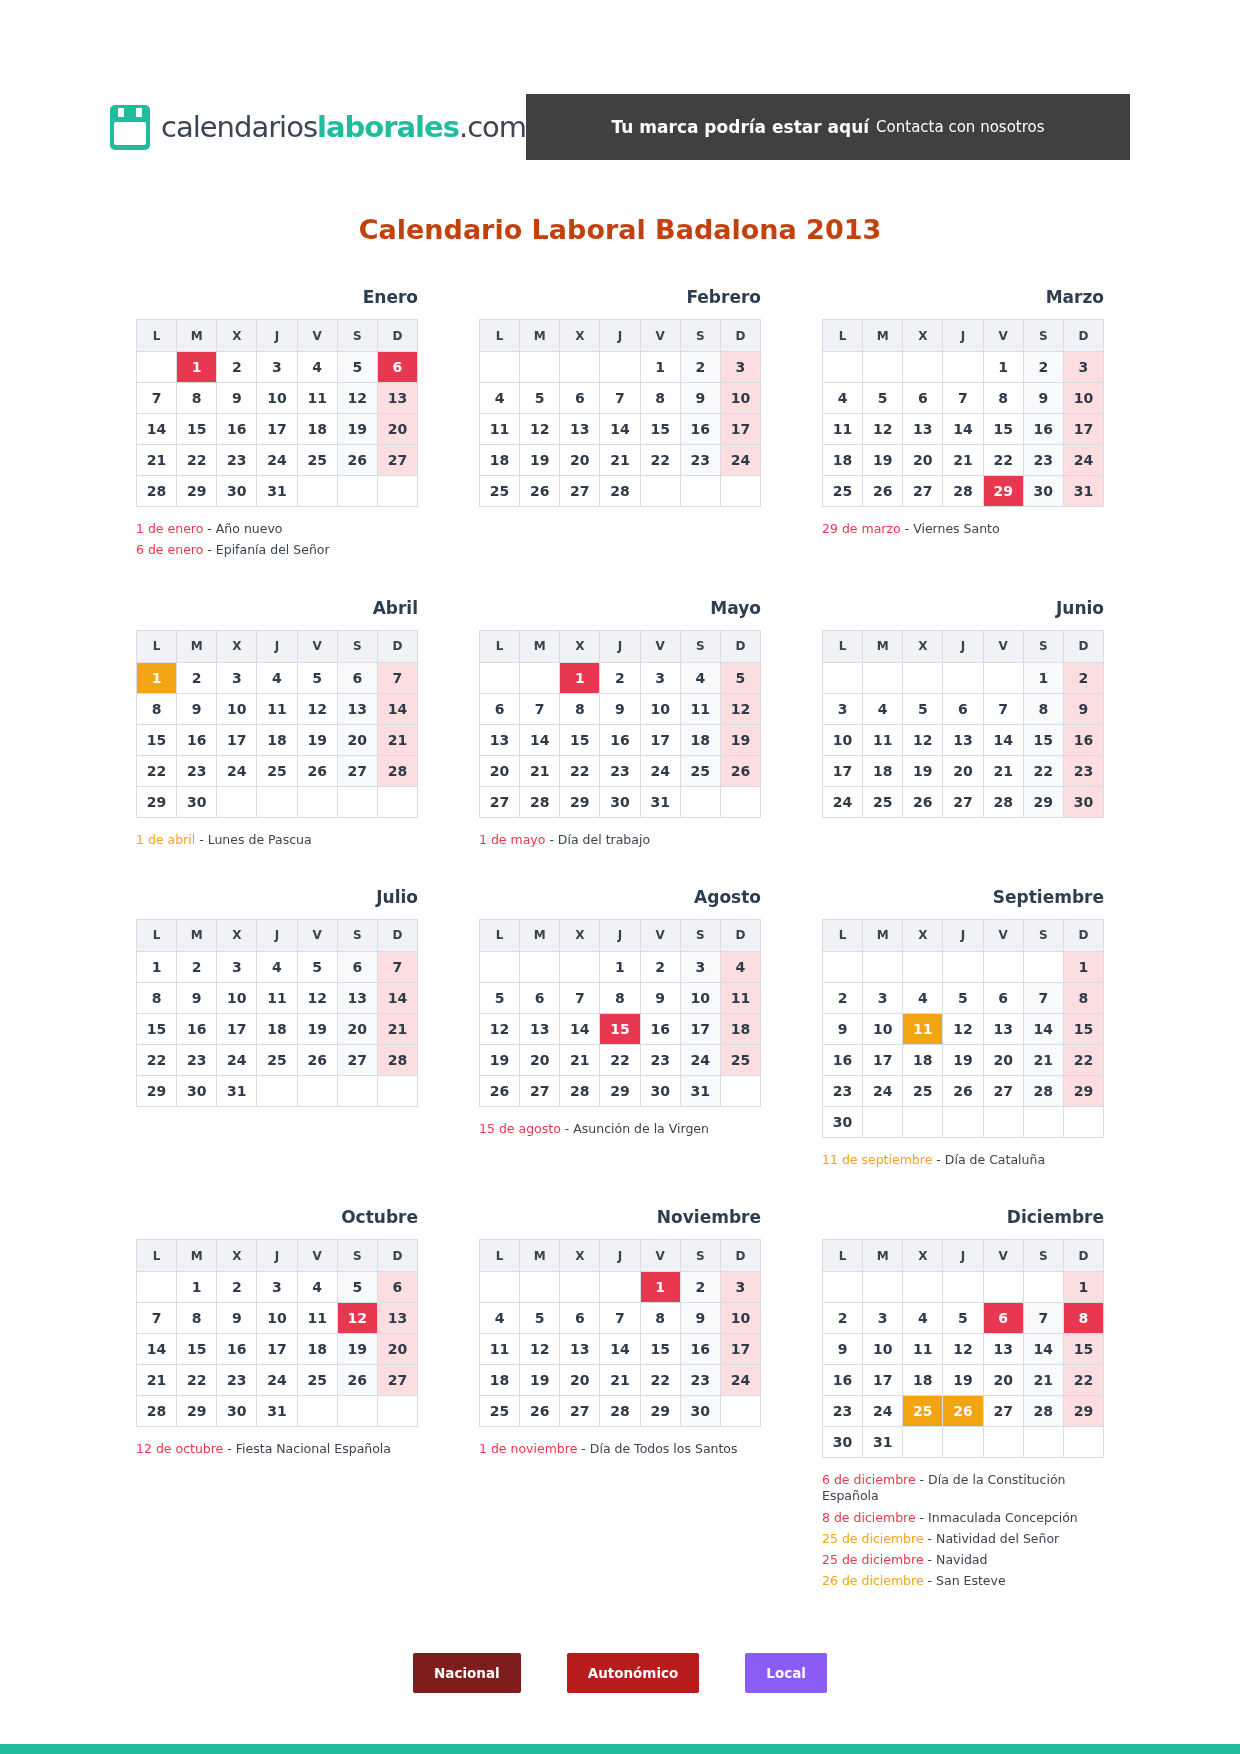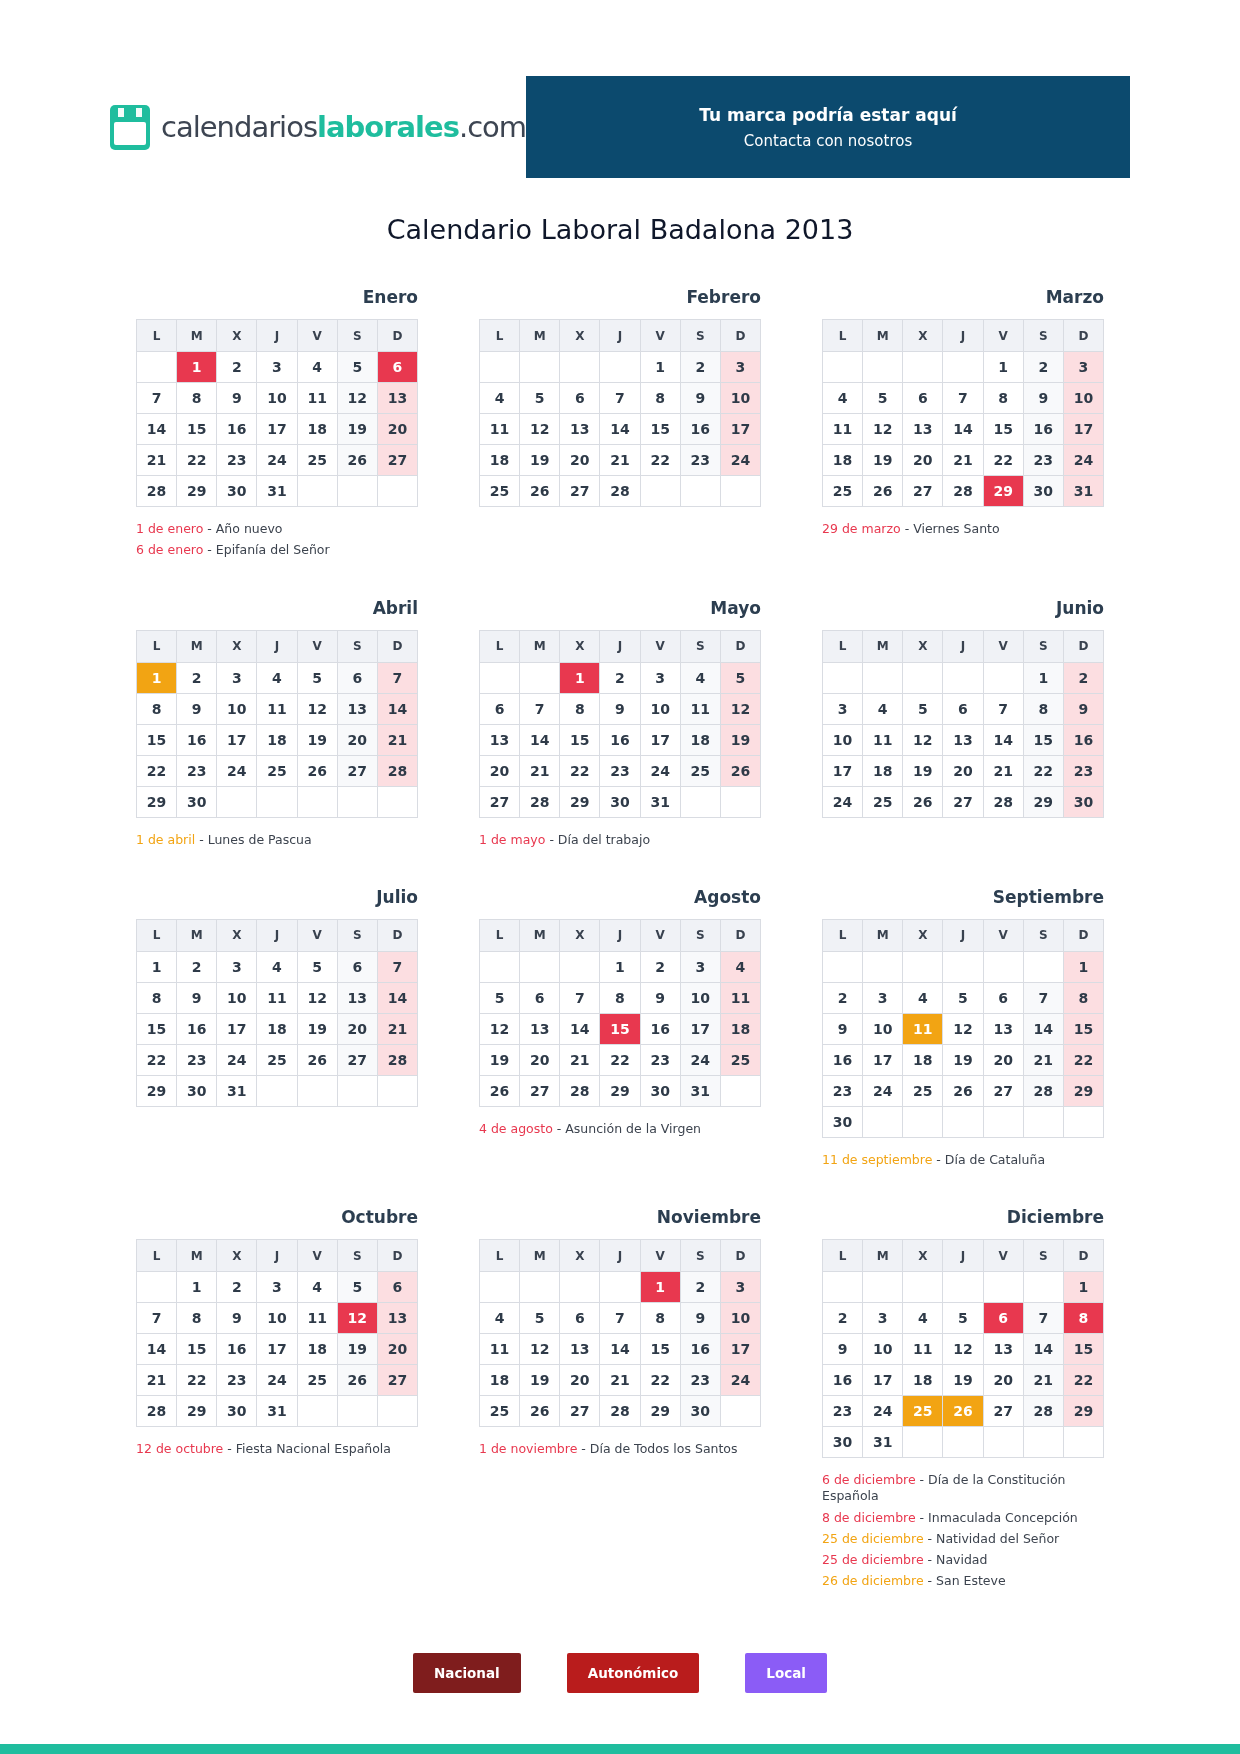--- a/index.html
+++ b/index.html
@@ -16,29 +16,29 @@
   .header { display:flex; justify-content:center; align-items:center; height:86px; }
   .logo { display:flex; align-items:center; gap:11px; cursor:pointer; }
   .logo-icon { width:40px; height:45px; background:#1fbd9e; border-radius:5px; position:relative; flex:0 0 auto; }
   .logo-icon .body { position:absolute; left:4px; right:4px; top:17px; bottom:5px; background:#ffffff; border-radius:2px; }
   .logo-icon .notch { position:absolute; top:3px; width:6px; height:9px; background:#ffffff; opacity:.95; }
   .logo-icon .notch.left { left:8px; }
   .logo-icon .notch.right { right:8px; }
   .logo-text { font-size:29px; letter-spacing:-1px; color:#3d4552; white-space:nowrap; }
   .logo-text .bold { color:#1fbd9e; font-weight:bold; }
   .banner {
-    width:614px; height:102px; background:#0c4a6e; color:#ffffff;
-    display:flex; flex-direction:column; justify-content:center; align-items:center; gap:7px;
+    width:614px; height:66px; background:#404040; color:#ffffff;
+    display:flex; justify-content:center; align-items:center; gap:7px;
     cursor:pointer;
   }
   .banner .l1 { font-weight:bold; font-size:17px; }
   .banner .l2 { font-size:15px; }
 
   
-  .page-title { text-align:center; font-size:27px; font-weight:normal; color:#0f172a; margin:44px 0 0 0; }
+  .page-title { text-align:center; font-size:27px; font-weight:bold; color:#c2410c; margin:44px 0 0 0; }
 
   
   .months {
     width:968px; margin:42px auto 0 auto;
     display:grid; grid-template-columns:repeat(3,282px); justify-content:space-between;
     row-gap:34px; align-items:start;
   }
   .month-title { text-align:right; font-size:17px; font-weight:bold; color:#2c3e50; margin:0 0 12px 0; }
   table.cal { border-collapse:collapse; width:282px; table-layout:fixed; }
   .cal th {
@@ -614,21 +614,21 @@
               <td>27</td>
               <td>28</td>
               <td>29</td>
               <td>30</td>
               <td class="sat">31</td>
               <td></td>
             </tr>
           </tbody>
     </table>
     <div class="month-notes">
-          <div class="note"><span class="note-date national">4 de agosto</span> - Asunción de la Virgen</div>
+          <div class="note"><span class="note-date national">15 de agosto</span> - Asunción de la Virgen</div>
         </div>
   </div>
 
   <div class="month">
     <div class="month-title">Septiembre</div>
     <table class="cal">
       <thead>
             <tr>
               <th>L</th>
               <th>M</th>

